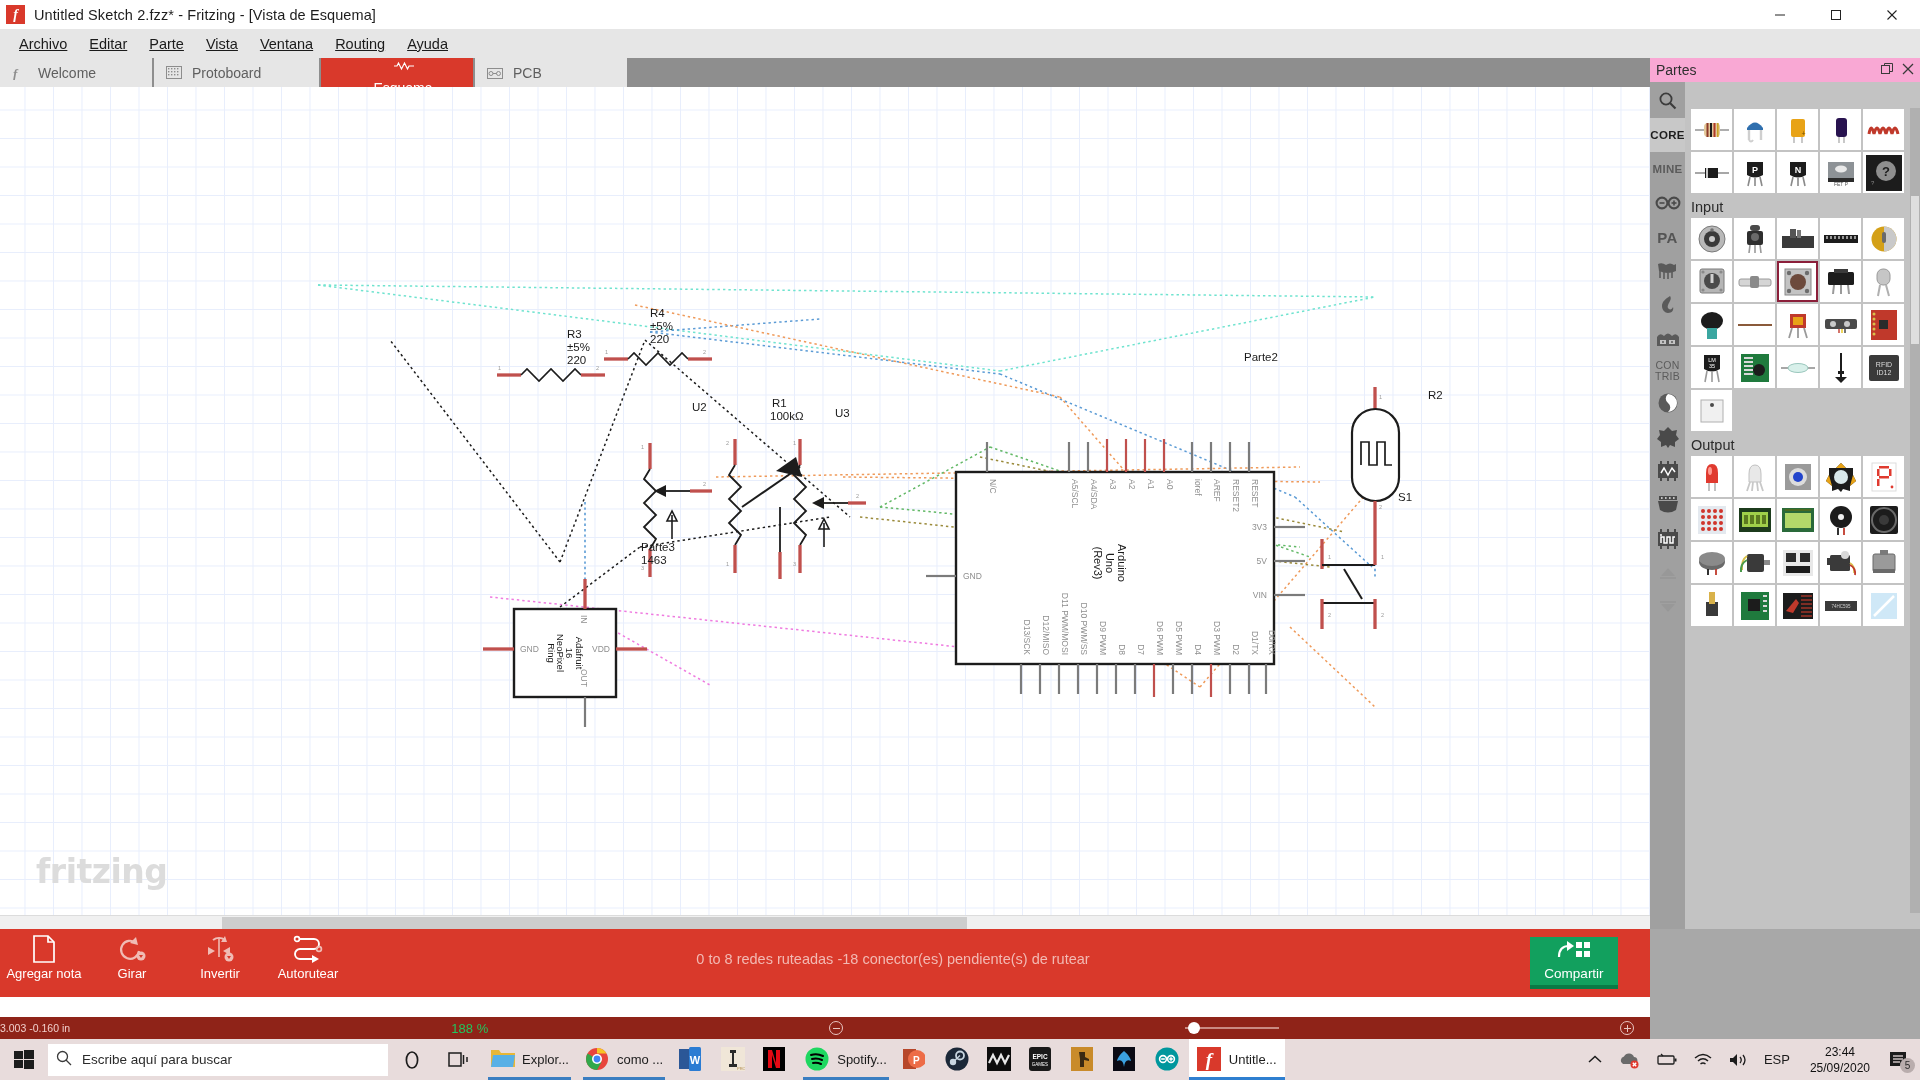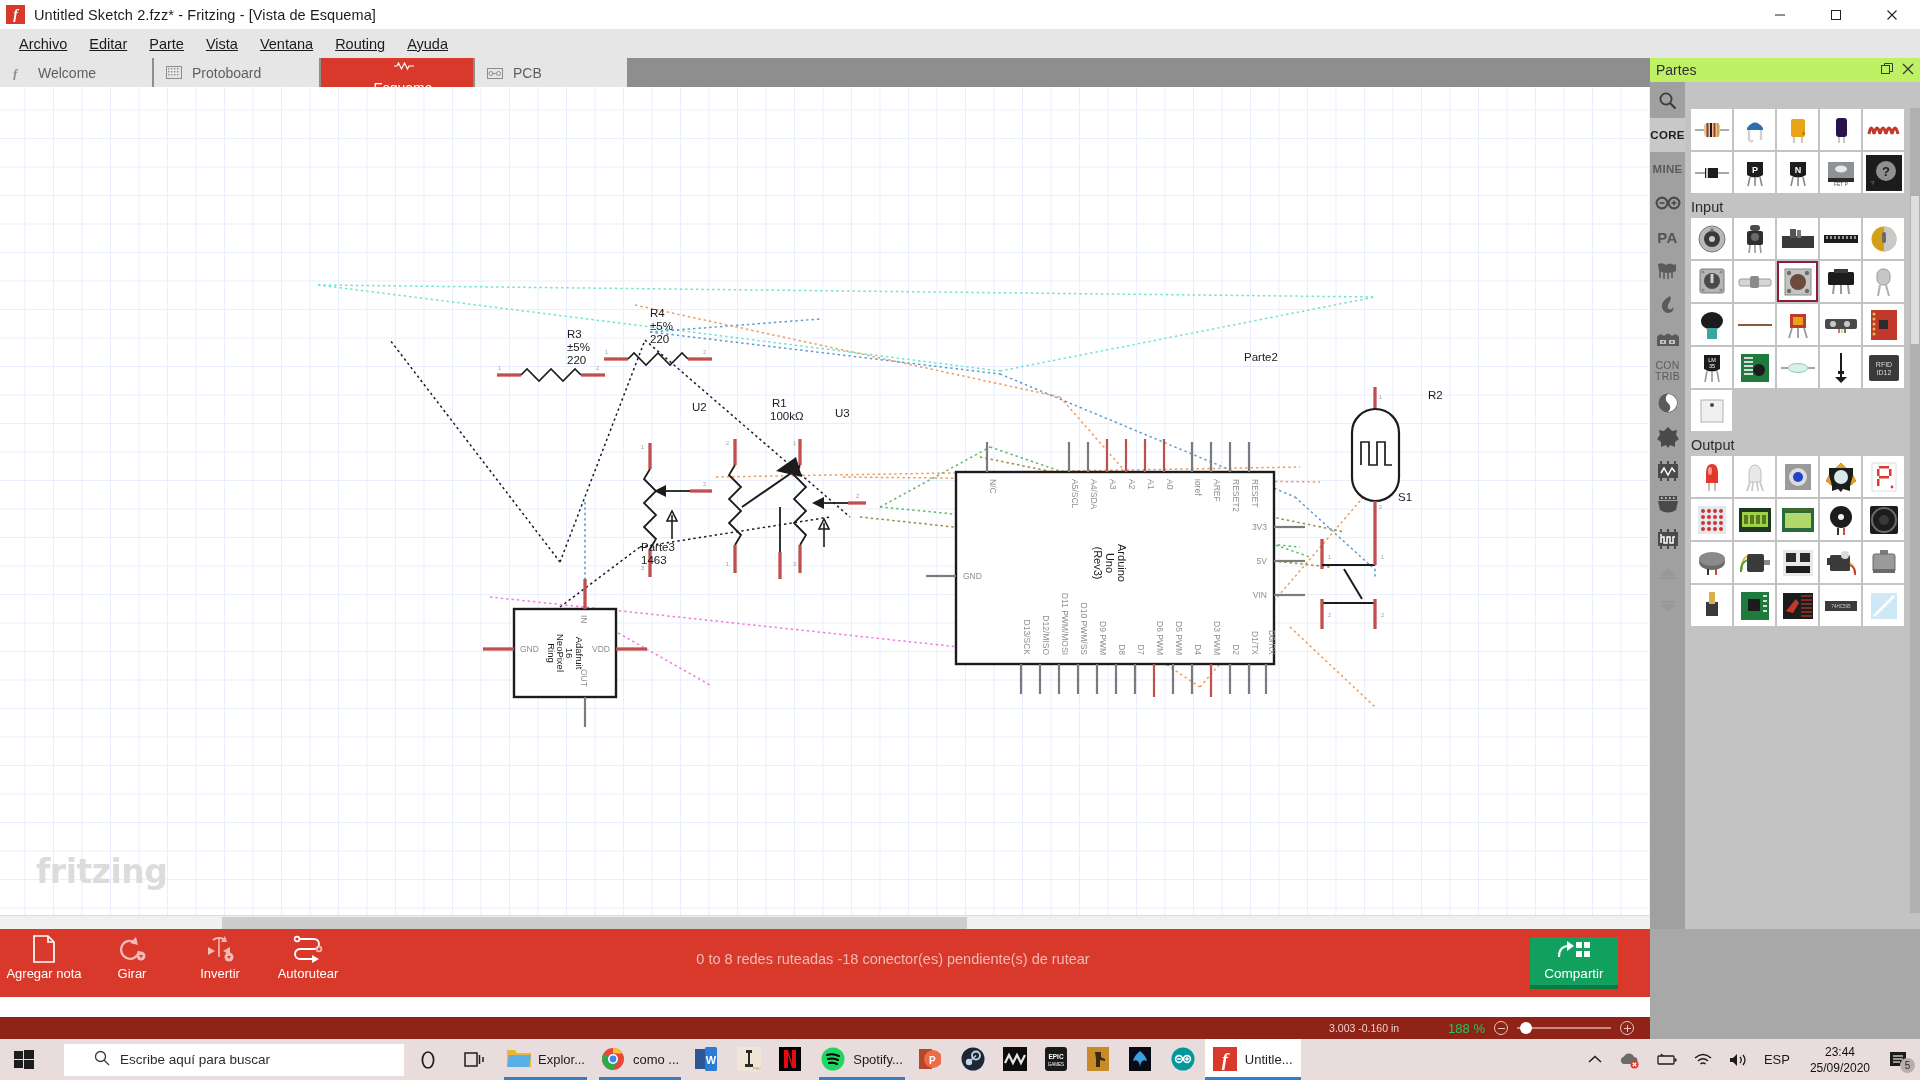--- a/index.html
+++ b/index.html
@@ -80,21 +80,21 @@
   .vthumb { position: absolute; left: 1px; top: 0px; width: 12px; height: 740px; background: #cdcdcd; }
   .hscroll {
     position: absolute; left: 0; bottom: 0px; width: 1650px; height: 14px;
     background: #f0f0f0; border-top: 1px solid #dcdcdc;
   }
   .hthumb { position: absolute; left: 222px; top: 1px; width: 745px; height: 12px; background: #cdcdcd; }
 
   
   .parts-panel {
     position: absolute; left: 1650px; top: 58px; width: 270px; height: 649px;
-    background: #bef264;
+    background: #f9a8d4;
   }
   .parts-title {
     height: 24px; display: flex; align-items: center; padding: 0 6px;
     font-size: 14px; color: #2f2f2f;
   }
   .parts-title-actions { margin-left: auto; display: flex; gap: 9px; color: #3a3a3a; font-size: 13px; }
   .parts-body { position: relative; height: 847px; display: flex; }
   .parts-sidetabs {
     width: 35px; background: #a0a0a0; display: flex; flex-direction: column;
     align-items: center; padding-top: 2px;
@@ -142,21 +142,21 @@
     font-size: 14.5px; color: #f2b9b3; pointer-events: none;
   }
   .share-btn {
     position: absolute; right: 32px; top: 8px; width: 88px; height: 52px;
     background: #12a05e; color: #fff; display: flex; flex-direction: column;
     align-items: center; justify-content: center; gap: 2px; font-size: 13.5px;
     border-bottom: 4px solid #0a7a45;
   }
   .zoombar {
     position: absolute; left: 0; top: 1017px; width: 1650px; height: 22px;
-    background: #8f2318; display: flex; align-items: center; justify-content: flex-end;
+    background: #8f2318; display: flex; align-items: center; justify-content: space-between;
     padding-right: 16px; gap: 9px; color: #f1cfcb; font-size: 10.5px;
   }
   .zoom-pct { font-size: 13px; color: #22c55e; margin-left: 40px; }
   .zoom-circle {
     width: 14px; height: 14px; border: 1.4px solid #e9c5c1; border-radius: 50%;
     position: relative;
   }
   .zoom-circle::before {
     content: ""; position: absolute; left: 3px; top: 5.7px; width: 7px; height: 1.4px; background: #e9c5c1;
   }
@@ -169,21 +169,21 @@
   .rightgap { position: absolute; left: 1650px; top: 929px; width: 270px; height: 110px; background: #a8a8a8; }
 
   
   .taskbar {
     position: absolute; left: 0; bottom: 0; width: 1920px; height: 41px;
     background: #e8dcdc; display: flex; align-items: center;
   }
   .start-btn { width: 48px; height: 41px; display: flex; align-items: center; justify-content: center; }
   .tb-search {
     width: 340px; height: 32px; background: #ffffff; display: flex; align-items: center;
-    gap: 10px; padding-left: 30px; font-size: 13.5px; color: #2b2b2b; margin-left: 16px;
+    gap: 10px; padding-left: 8px; font-size: 13.5px; color: #2b2b2b;
   }
   .tb-icon-btn { width: 47px; height: 41px; display: flex; align-items: center; justify-content: center; }
   .tb-app {
     height: 41px; display: flex; align-items: center; gap: 6px; padding: 0 8px;
     font-size: 13px; color: #1c1c1c; position: relative;
   }
   .tb-app.running::after {
     content:""; position:absolute; left: 6px; right: 6px; bottom: 0; height: 3px; background: #3a7ec1;
   }
   .tb-app.active { background: #ffffff; }

